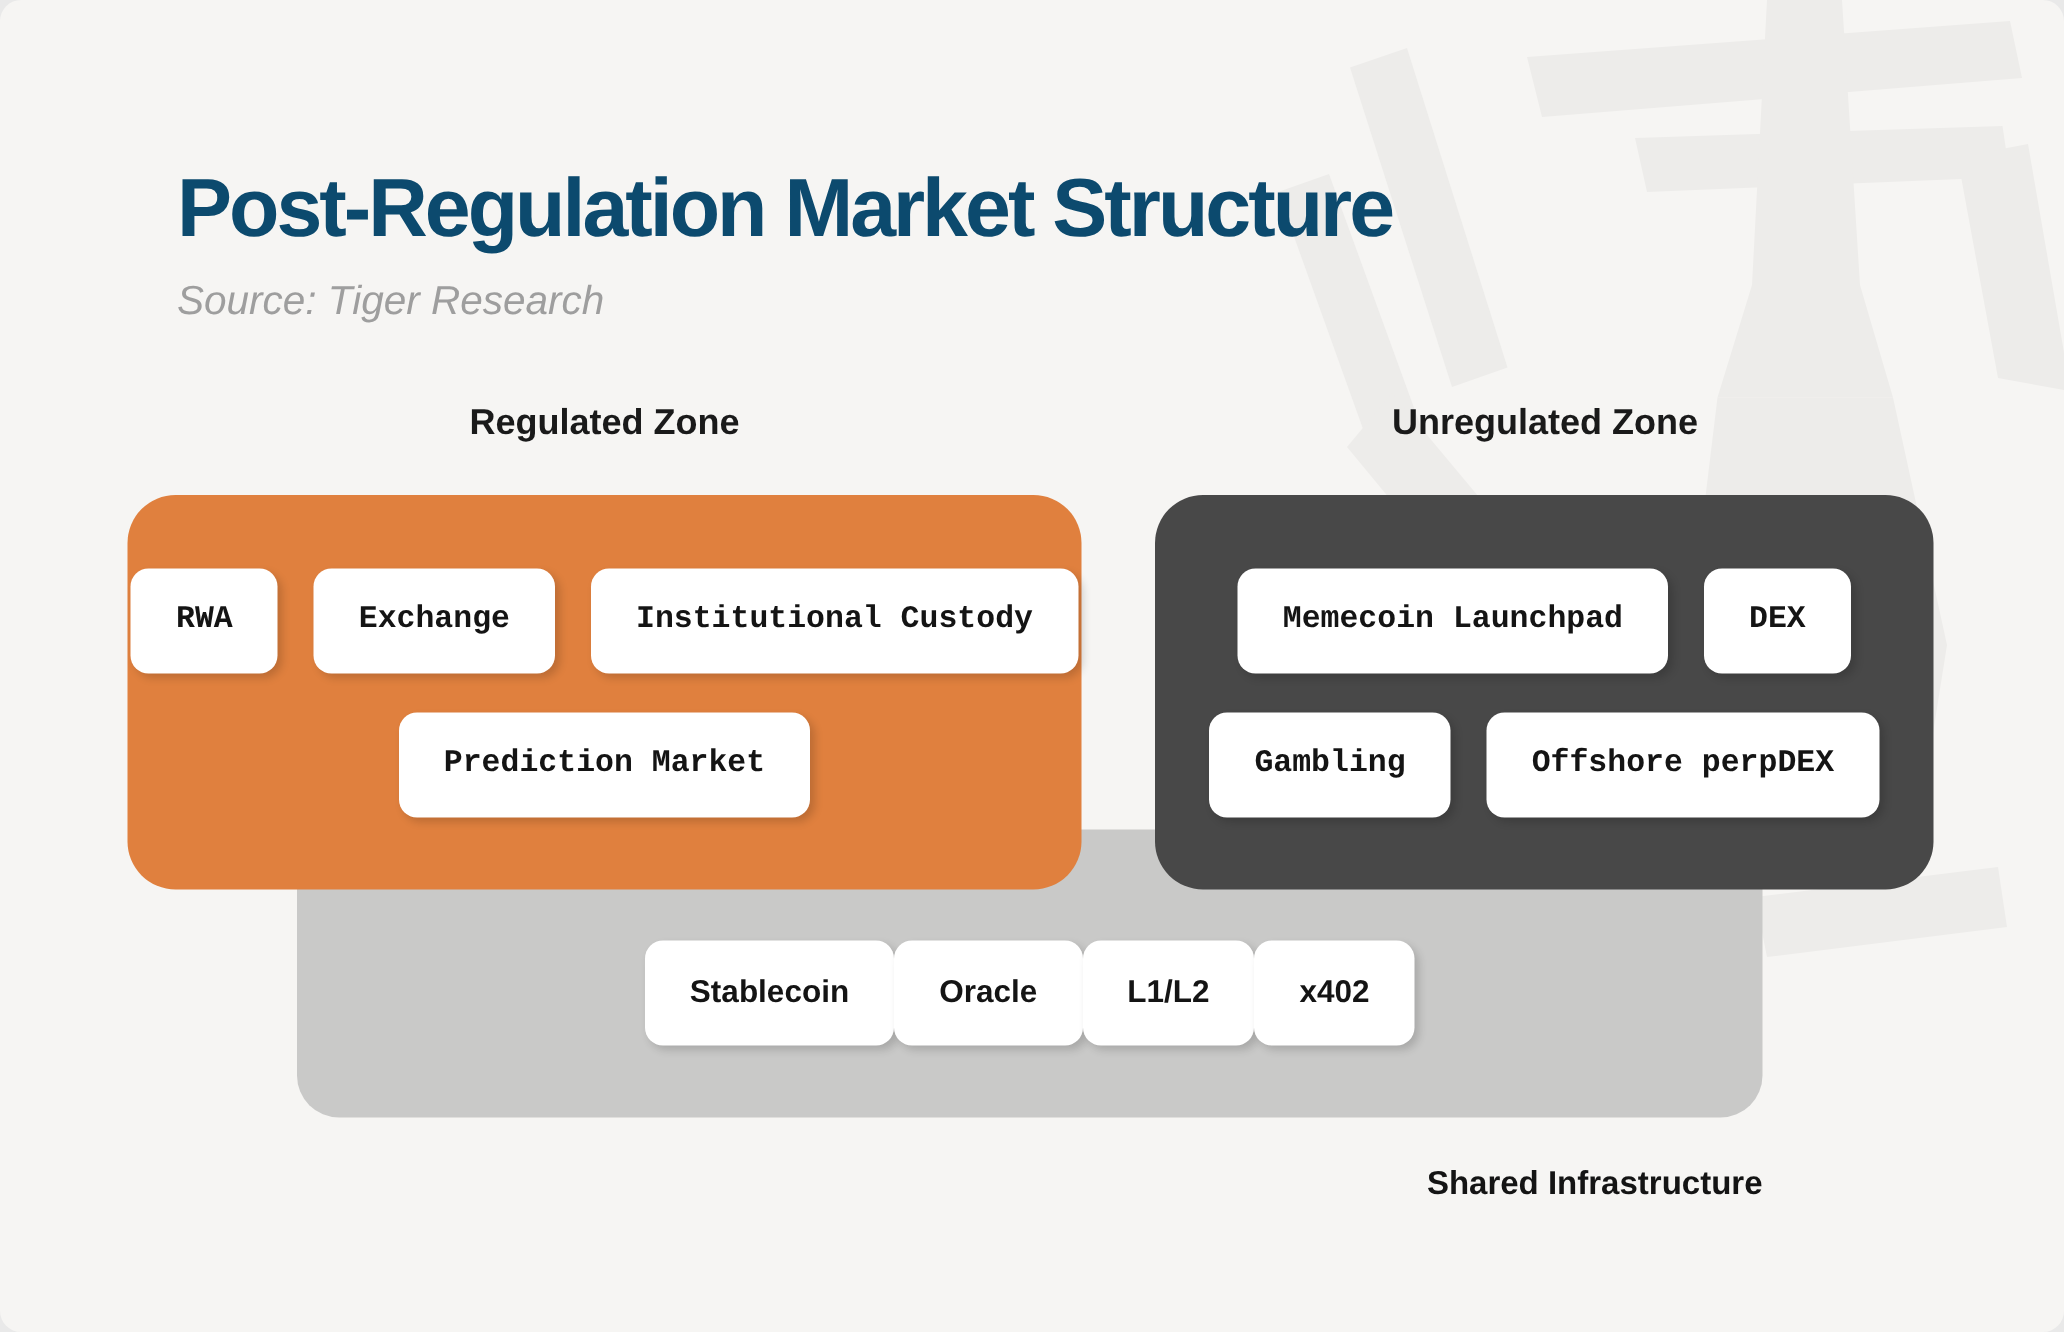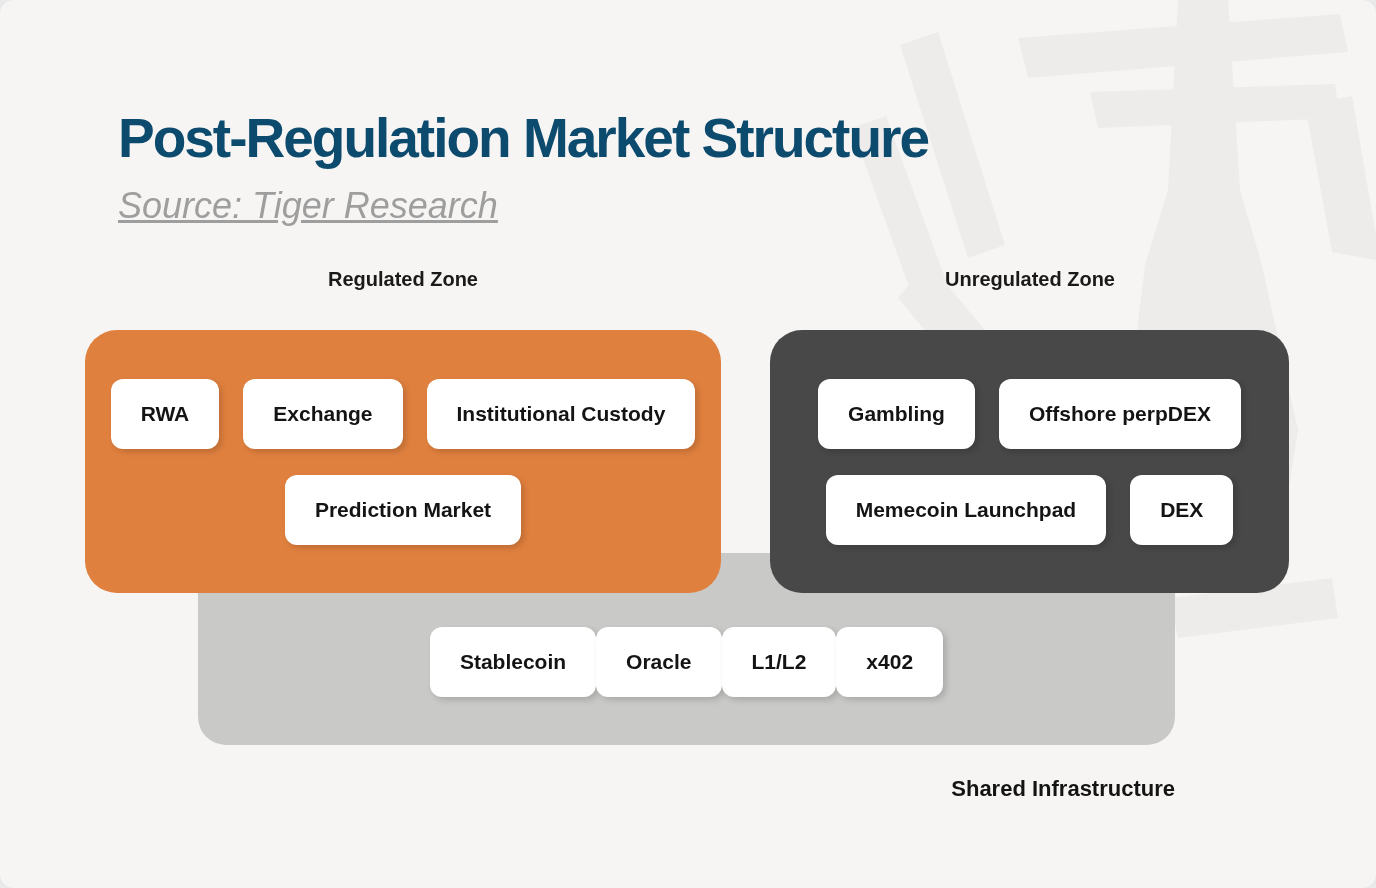--- a/index.html
+++ b/index.html
@@ -31,31 +31,30 @@
     font-weight: 700;
     letter-spacing: -2px;
     color: #0c4a6e;
     white-space: nowrap;
   }
   .page-subtitle {
     position: absolute;
     left: 118px;
     top: 185px;
     z-index: 3;
-    font-size: 36px;
+    font-size: 27px;
     font-style: italic;
     color: #9e9e9e;
     white-space: nowrap;
-    text-decoration: underline;
   }
   .zone-heading {
     position: absolute;
     top: 268px;
     z-index: 3;
-    font-size: 20px;
+    font-size: 24px;
     font-weight: 700;
     color: #1a1a1a;
     text-align: center;
   }
   .zone-heading.regulated   { left: 85px;  width: 636px; }
   .zone-heading.unregulated { left: 770px; width: 520px; }
 
   .shared-band {
     position: absolute;
     left: 198px;
@@ -86,20 +85,21 @@
   .zone-box.unregulated {
     left: 770px;
     width: 519px;
     background: #484848;
   }
   .chip-row {
     display: flex;
     justify-content: center;
     align-items: center;
     gap: 24px;
+    font-family: Liberation Mono, monospace;
   }
   .chip {
     height: 70px;
     display: flex;
     align-items: center;
     justify-content: center;
     padding: 0 30px;
     background: #ffffff;
     border-radius: 12px;
     box-shadow: 3px 3px 6px rgba(0,0,0,0.16);
@@ -163,26 +163,26 @@
         <div class="chip">Exchange</div>
         <div class="chip">Institutional Custody</div>
       </div>
     <div class="chip-row">
         <div class="chip">Prediction Market</div>
       </div>
   </div>
 
   <div class="zone-box unregulated">
     <div class="chip-row">
+        <div class="chip">Memecoin Launchpad</div>
+        <div class="chip">DEX</div>
+      </div>
+    <div class="chip-row">
         <div class="chip">Gambling</div>
         <div class="chip">Offshore perpDEX</div>
-      </div>
-    <div class="chip-row">
-        <div class="chip">Memecoin Launchpad</div>
-        <div class="chip">DEX</div>
       </div>
   </div>
 
   <div class="shared-chip-row">
       <div class="chip">Stablecoin</div>
       <div class="chip">Oracle</div>
       <div class="chip">L1/L2</div>
       <div class="chip">x402</div>
     </div>
 

